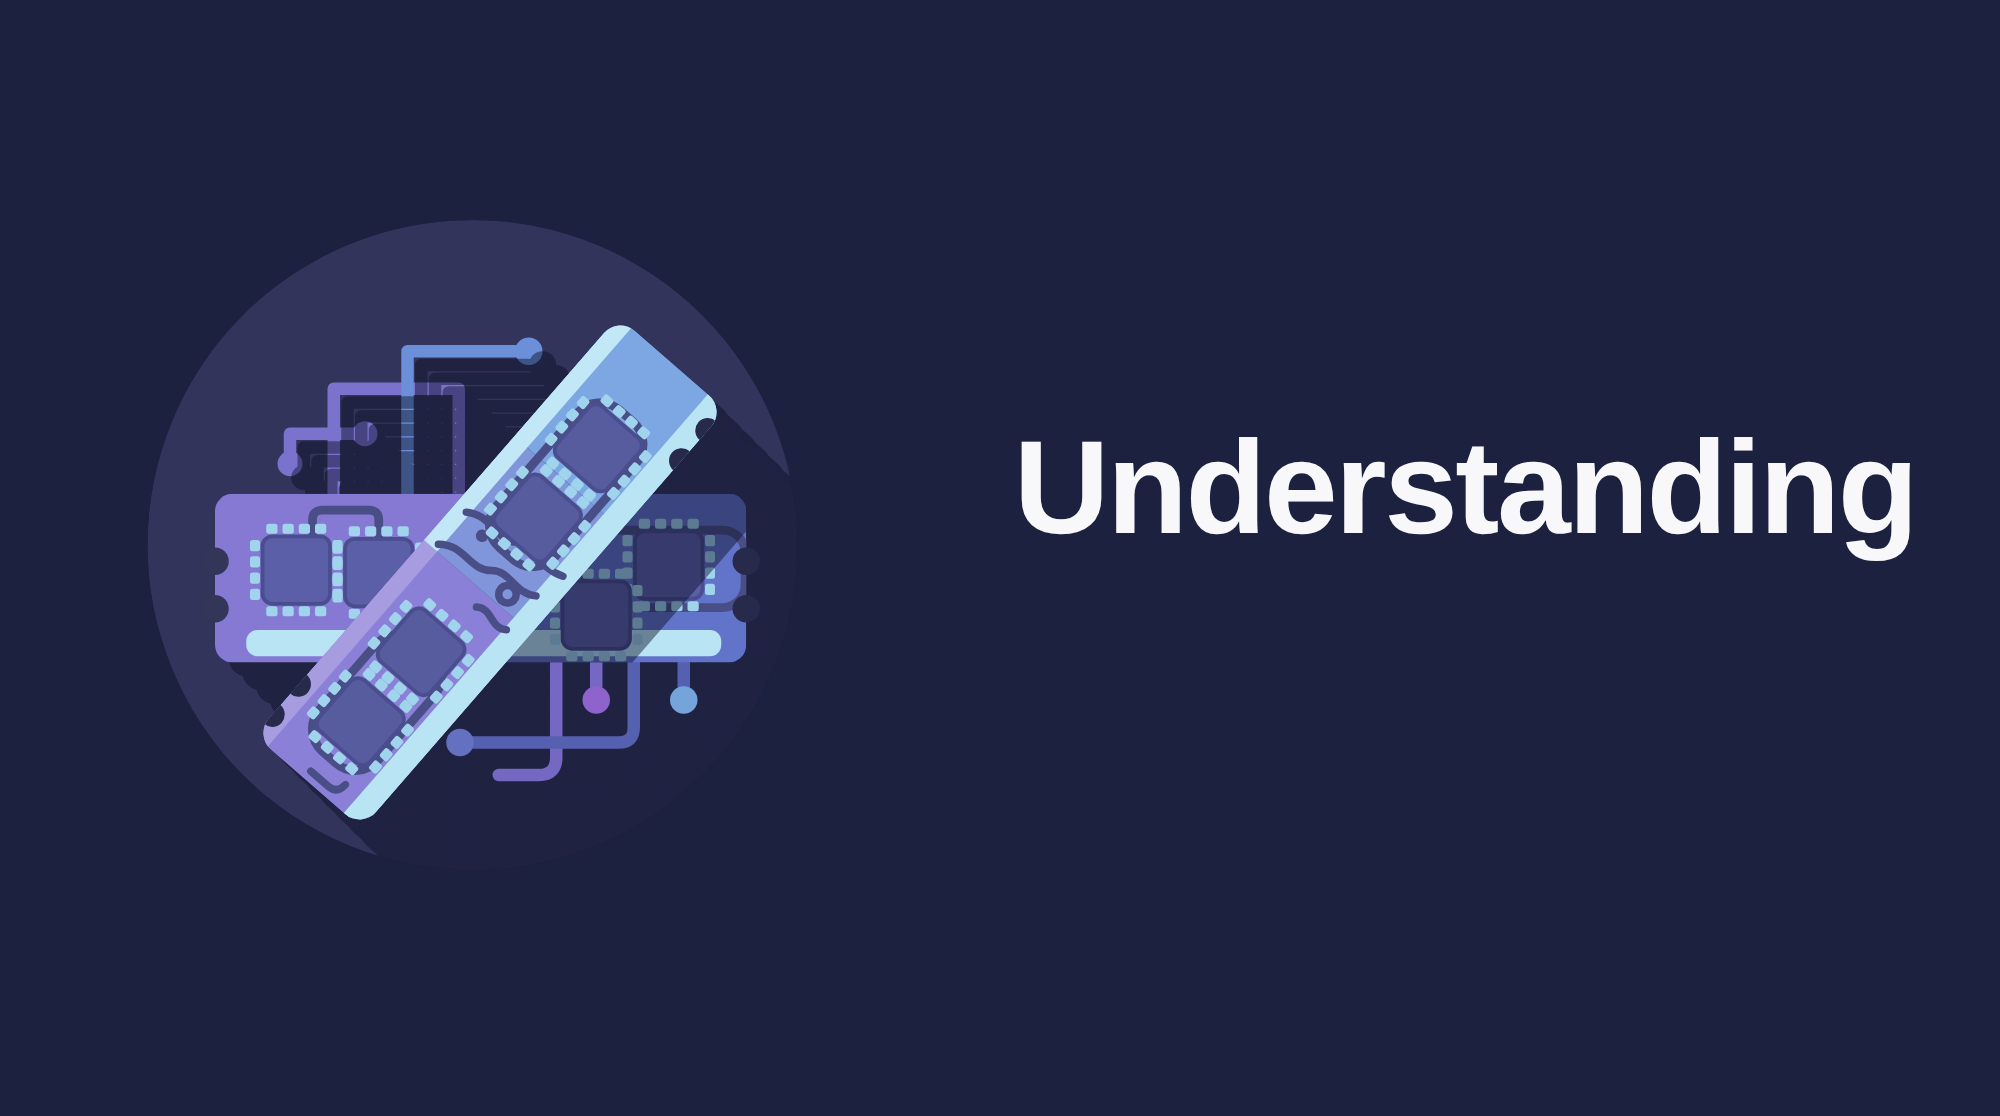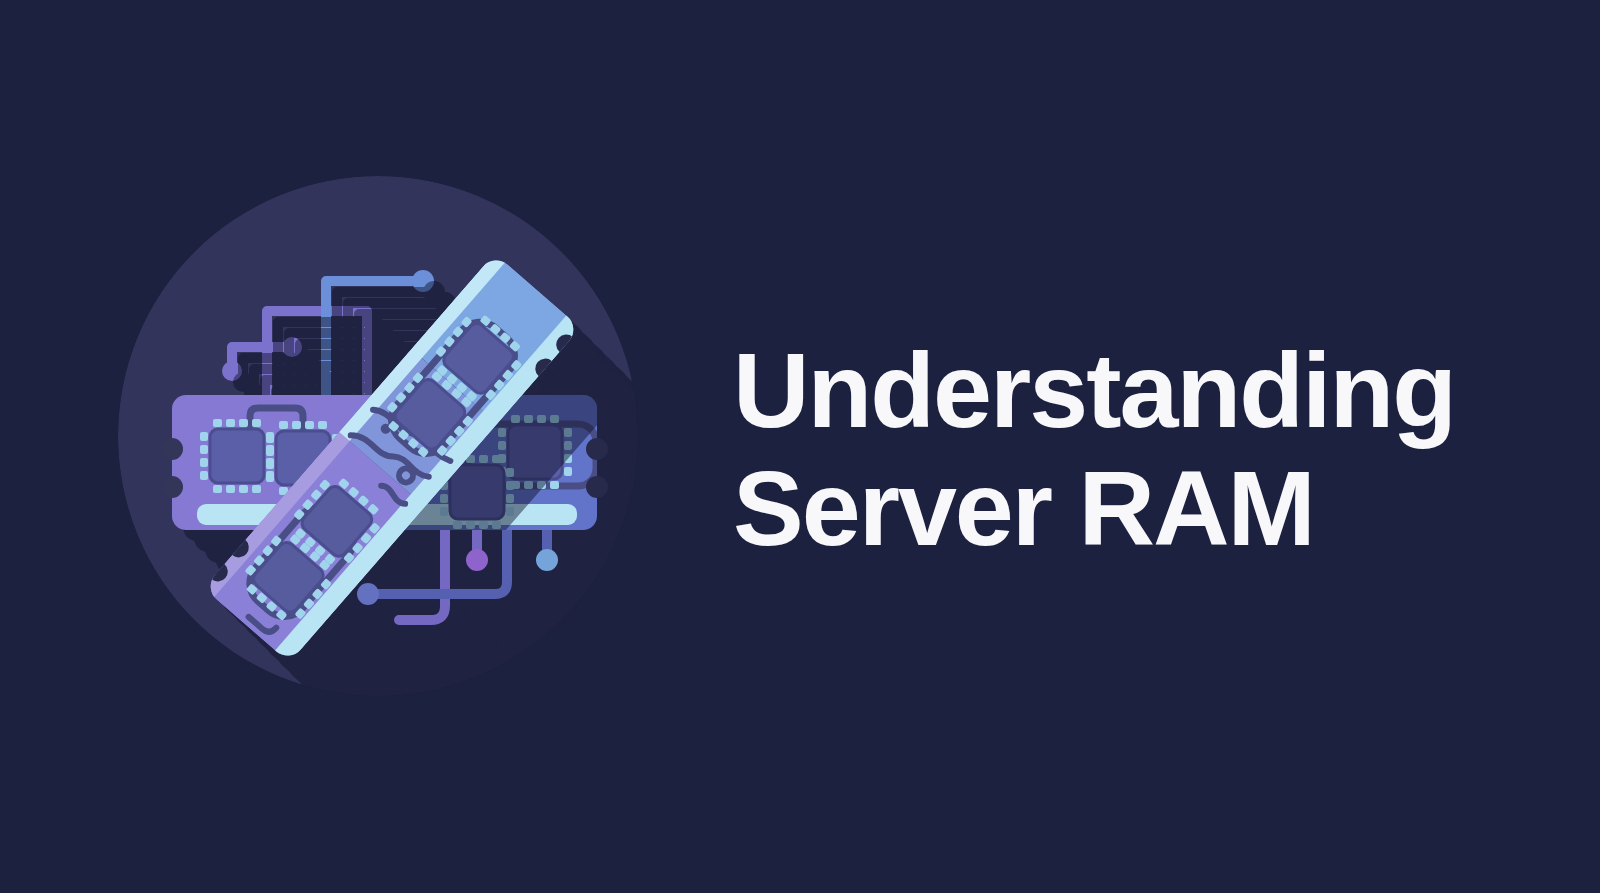--- a/index.html
+++ b/index.html
@@ -1,18 +1,18 @@
 <!DOCTYPE html>
 <html><head>
 <meta charset="utf-8">
 <style>
   html,body{margin:0;padding:0;background:#1d2140;}
   .banner{
     position:relative;width:1600px;height:893px;overflow:hidden;
-    background:#1d2140;font-family:"Liberation Sans",sans-serif;
+    background:#1d2140;font-family:"Liberation Sans",sans-serif;text-align:right;
   }
   .hero-art{position:absolute;left:0;top:0;}
   .title-block{
     position:absolute;left:733px;top:331px;width:800px;
     color:#f8f8fa;font-weight:bold;font-size:106px;line-height:118px;
     letter-spacing:-2px;white-space:nowrap;
   }
   .title-line{display:block;}
 </style>
 </head>
@@ -195,16 +195,15 @@
           <circle cx="-168" cy="-57" r="10" fill="#272a4b"></circle>
           <circle cx="168" cy="57" r="10" fill="#272a4b"></circle>
           <circle cx="200" cy="57" r="10" fill="#272a4b"></circle>
         </g>
       </g>
     </g>
   </svg>
 
   <div class="title-block">
     <span class="title-line">Understanding</span>
-    <span class="title-line">Server RAM</span>
   </div>
 
 </div>
 
 </body></html>

